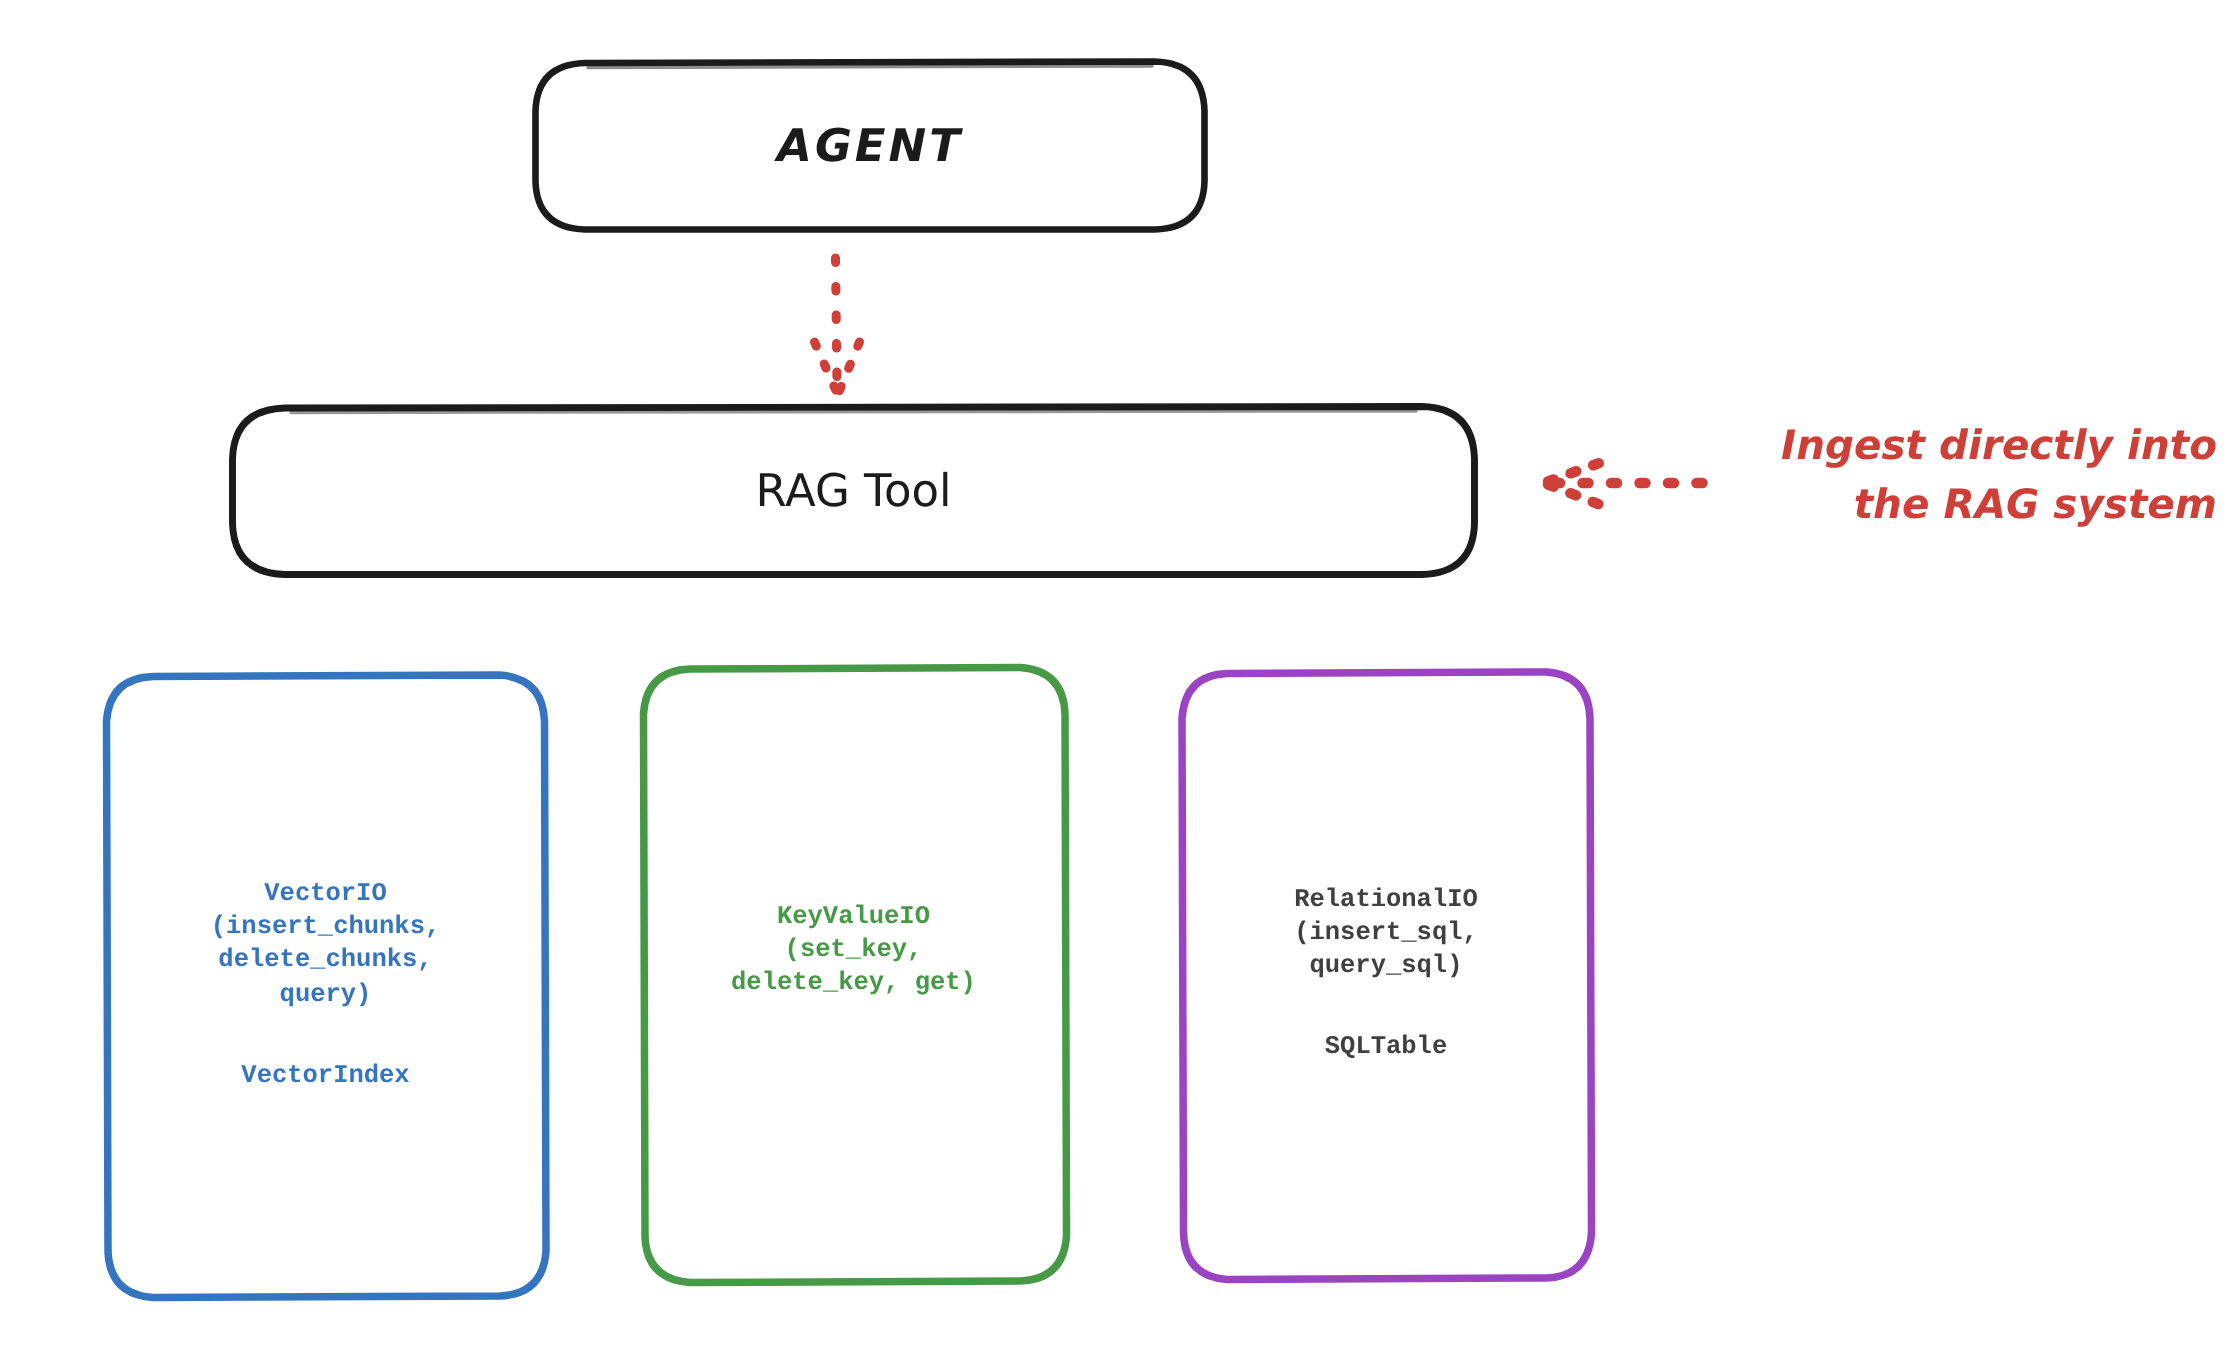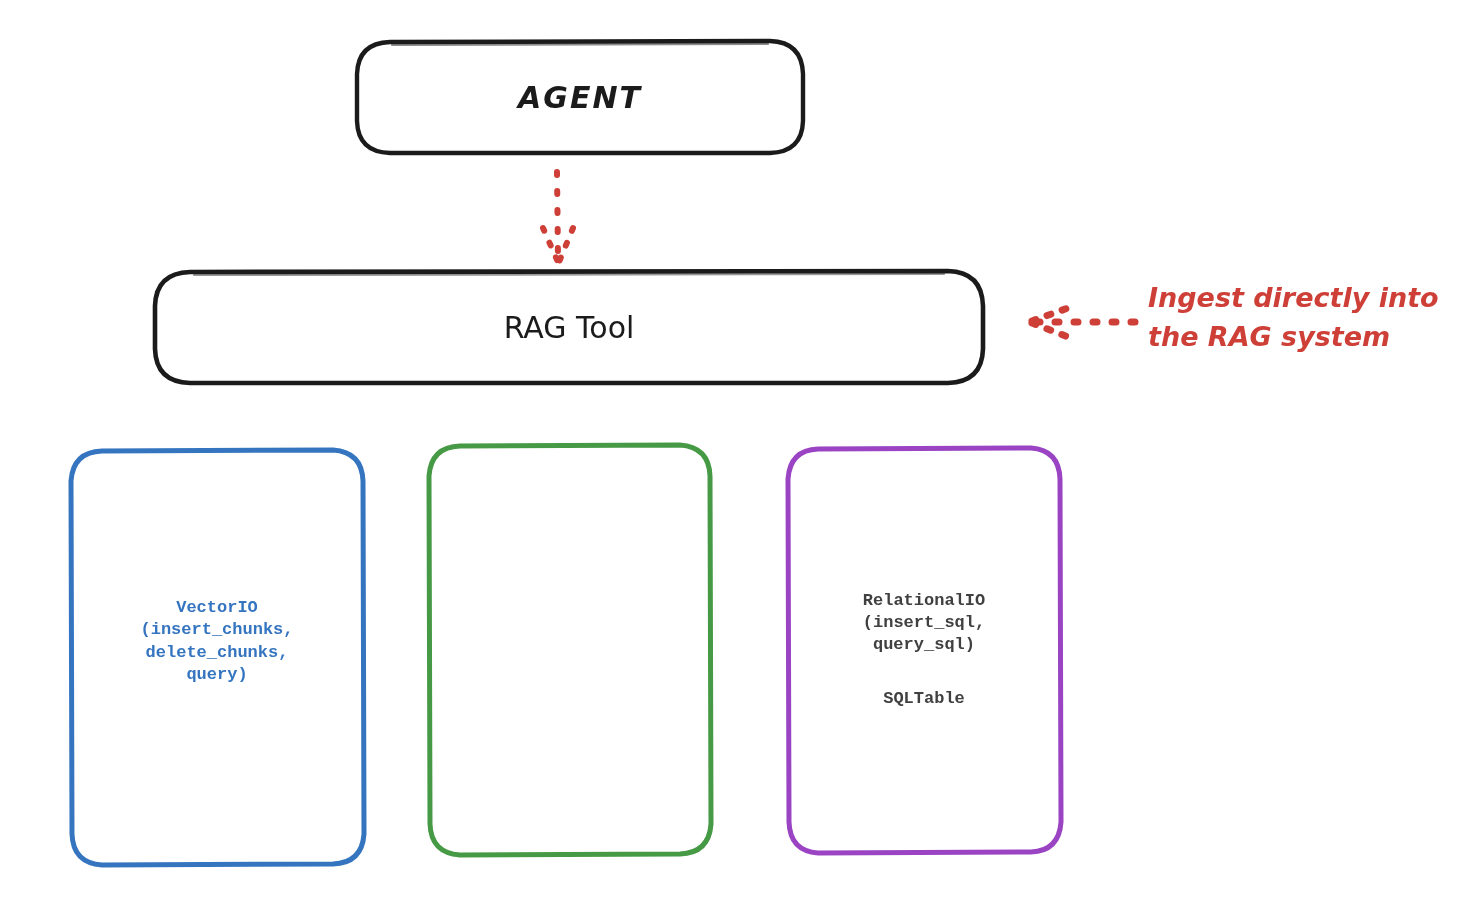--- a/index.html
+++ b/index.html
@@ -92,20 +92,21 @@
     top: 278px;
     width: 330px;
     font-size: 27px;
     line-height: 1.45;
     color: #CE3F38;
     font-style: italic;
     font-weight: 600;
     white-space: pre-line;
     font-family: "DejaVu Sans", sans-serif;
     pointer-events: none;
+    text-align: right;
   }
 </style>
 </head>
 <body>
 
 <div id="canvas">
 
   <svg id="sketch" viewBox="0 0 1484 910">
 
     <g>
@@ -146,23 +147,27 @@
   <div class="node-label ragtool-label">RAG Tool</div>
 
   <div class="node-label agent-label">AGENT</div>
 
   <div class="node-label vector-label">
     <div class="store-label">VectorIO
 (insert_chunks,
 delete_chunks,
 query)</div>
     <div class="store-gap"></div>
+    <div class="store-label">VectorIndex</div>
   </div>
 
   <div class="node-label kv-label">
+    <div class="store-label">KeyValueIO
+(set_key,
+delete_key, get)</div>
     <div class="store-gap"></div>
   </div>
 
   <div class="node-label rel-label">
     <div class="store-label">RelationalIO
 (insert_sql,
 query_sql)</div>
     <div class="store-gap"></div>
     <div class="store-label">SQLTable</div>
   </div>

